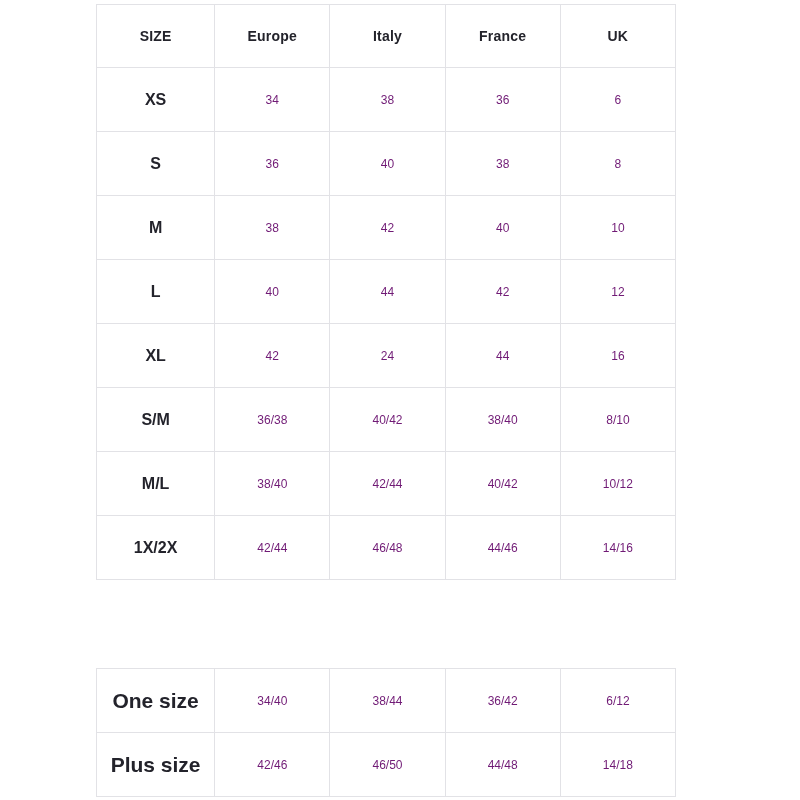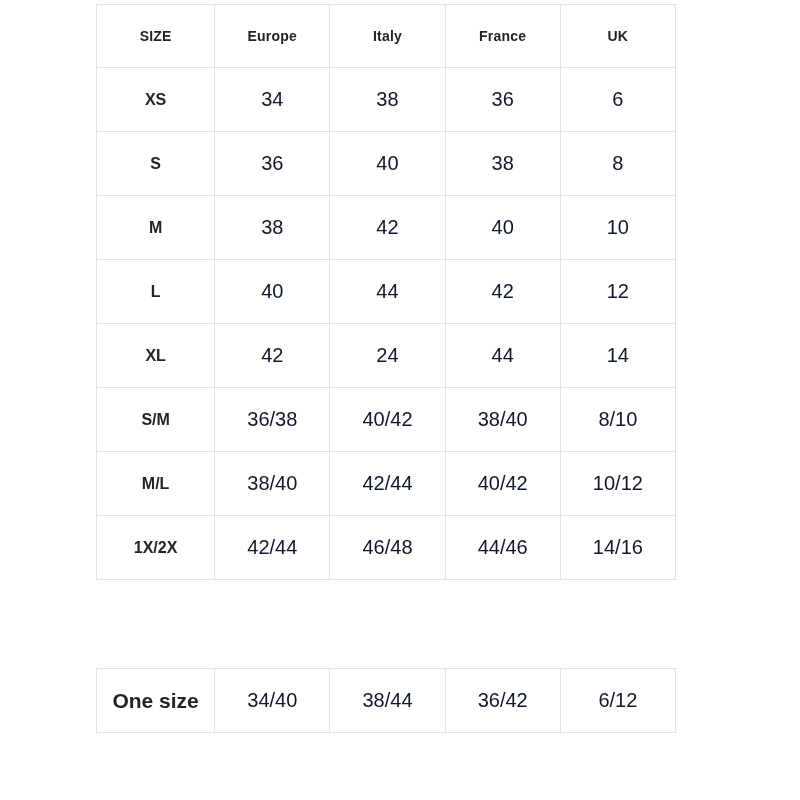--- a/index.html
+++ b/index.html
@@ -32,22 +32,22 @@
     border-collapse: collapse;
     width: 580px;
     table-layout: fixed;
   }
   table.size-table td,
   table.size-table th {
     border: 1px solid #e2e2e6;
     text-align: center;
     vertical-align: middle;
     font-weight: normal;
-    color: #0f172a;
-    font-size: 20px;
+    color: #701a75;
+    font-size: 12px;
     padding: 0;
   }
   table.size-table .col-size { width: 118px; }
   table.size-table .col-std  { width: 115px; }
 
   
   #main-table thead th {
     height: 62px;
     font-weight: bold;
     font-size: 14px;
@@ -122,21 +122,21 @@
           <td>40</td>
           <td>44</td>
           <td>42</td>
           <td>12</td>
         </tr>
         <tr>
           <td class="label-cell">XL</td>
           <td>42</td>
           <td>24</td>
           <td>44</td>
-          <td>14</td>
+          <td>16</td>
         </tr>
         <tr>
           <td class="label-cell">S/M</td>
           <td>36/38</td>
           <td>40/42</td>
           <td>38/40</td>
           <td>8/10</td>
         </tr>
         <tr>
           <td class="label-cell">M/L</td>
@@ -166,17 +166,24 @@
         <col class="col-std">
       </colgroup>
       <tbody>
         <tr>
           <td class="label-cell">One size</td>
           <td>34/40</td>
           <td>38/44</td>
           <td>36/42</td>
           <td>6/12</td>
         </tr>
+        <tr>
+          <td class="label-cell">Plus size</td>
+          <td>42/46</td>
+          <td>46/50</td>
+          <td>44/48</td>
+          <td>14/18</td>
+        </tr>
       </tbody>
     </table>
   </div>
 
 </div>
 
 </body></html>

